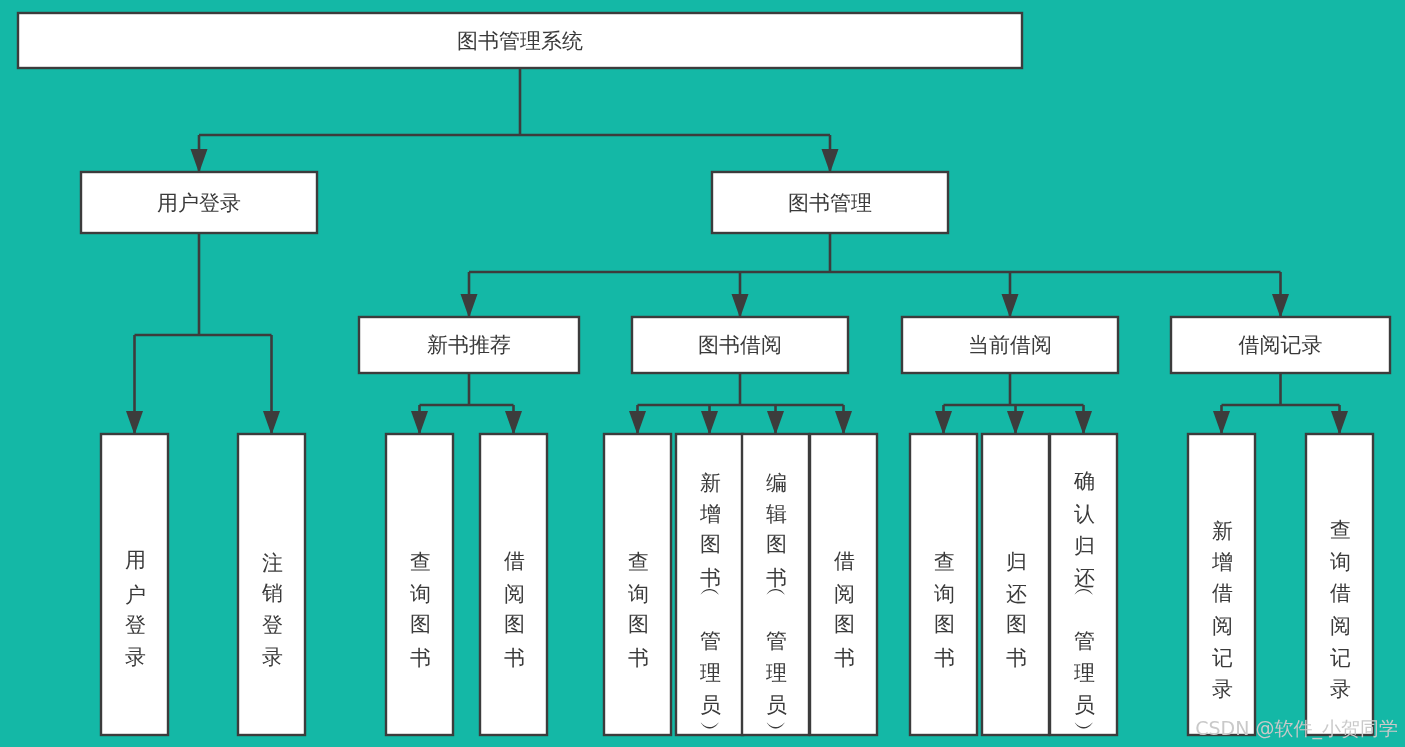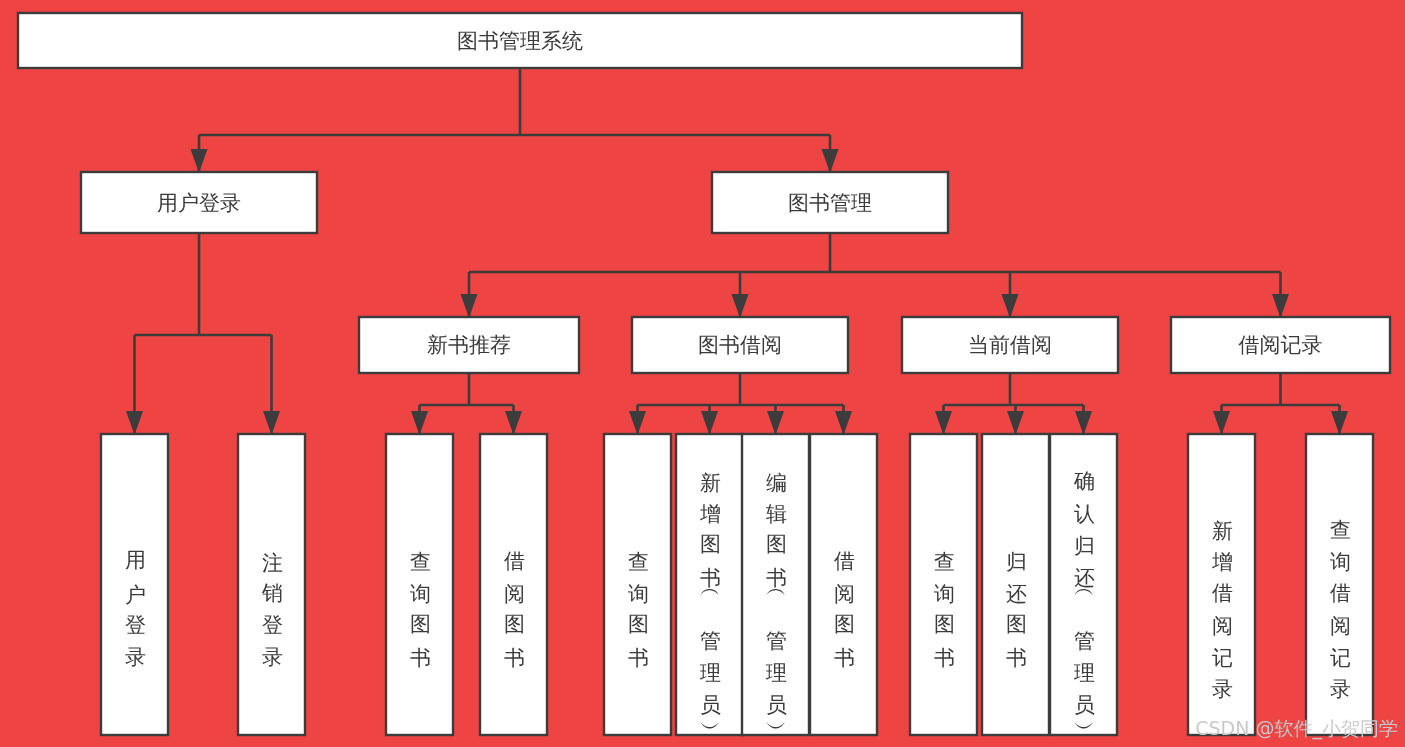--- a/index.html
+++ b/index.html
@@ -8,21 +8,21 @@
     padding: 0;
     background: #ffffff;
   }
   body {
     font-family: "DejaVu Sans", "Liberation Sans", sans-serif;
   }
   #diagram-root {
     position: relative;
     width: 1405px;
     height: 747px;
-    background: #ef4444;
+    background: #14b8a6;
     overflow: hidden;
   }
   svg.diagram-canvas {
     position: absolute;
     left: 0;
     top: 0;
     width: 1405px;
     height: 747px;
     display: block;
   }

